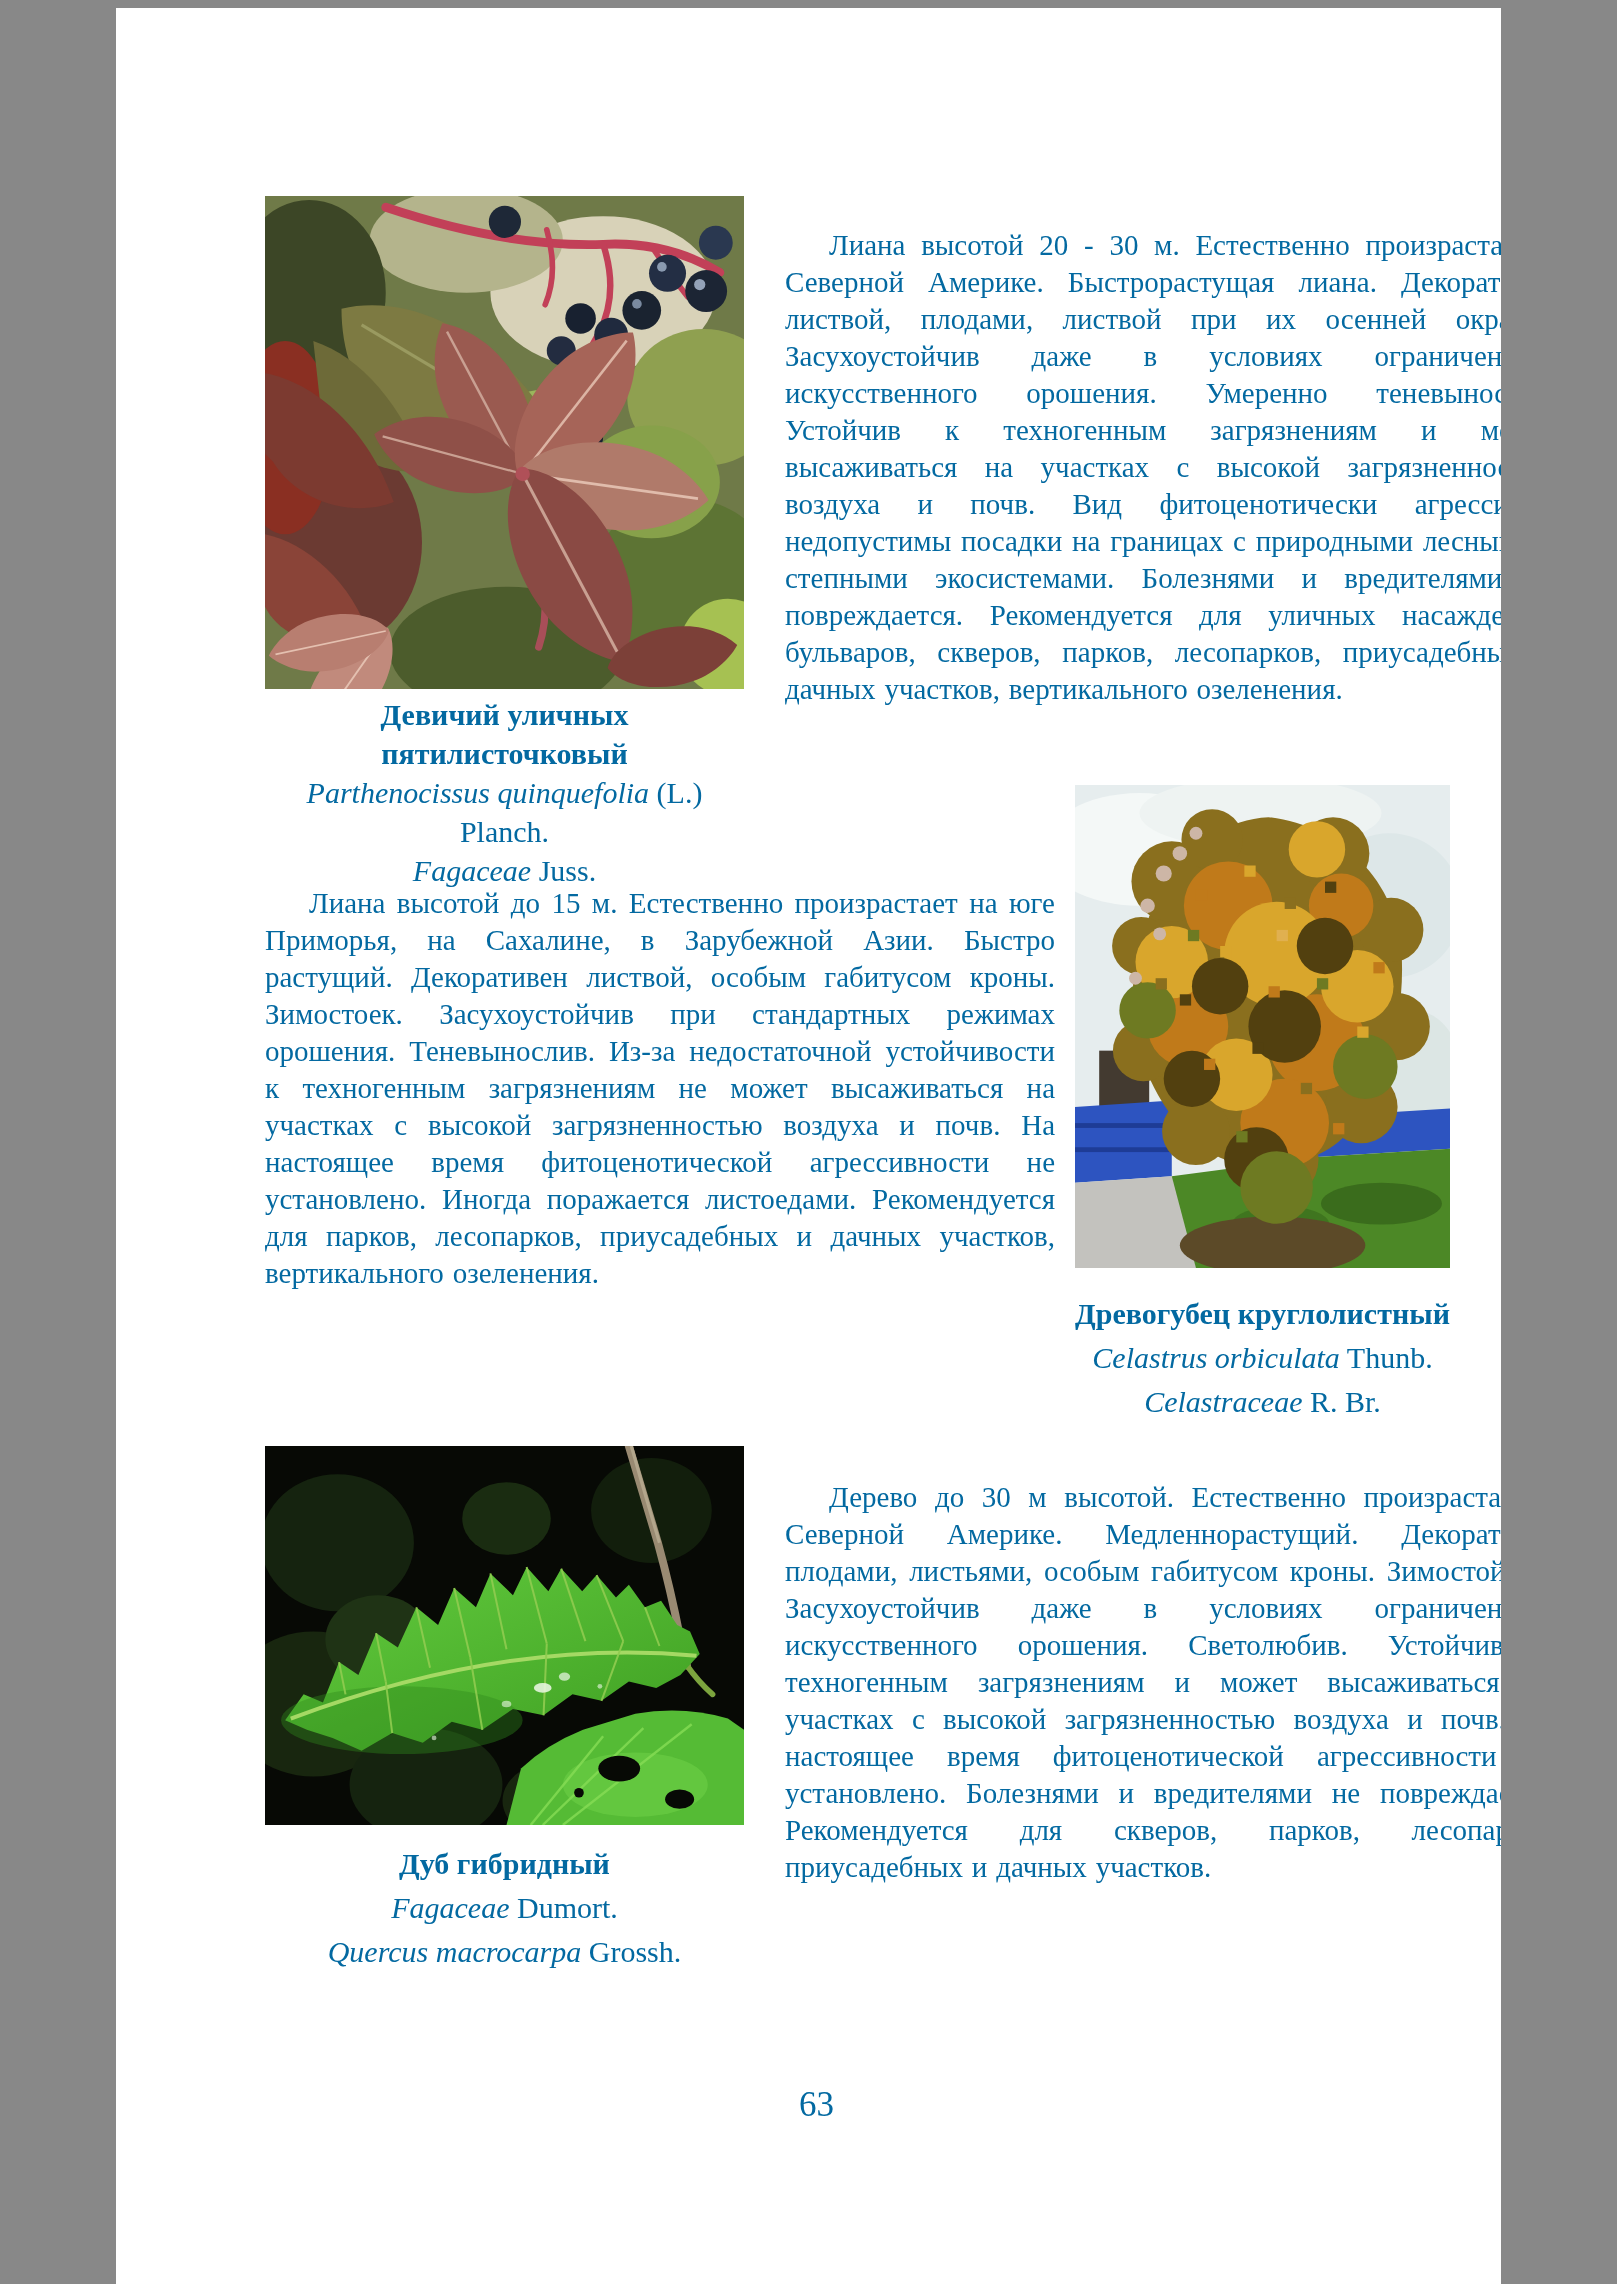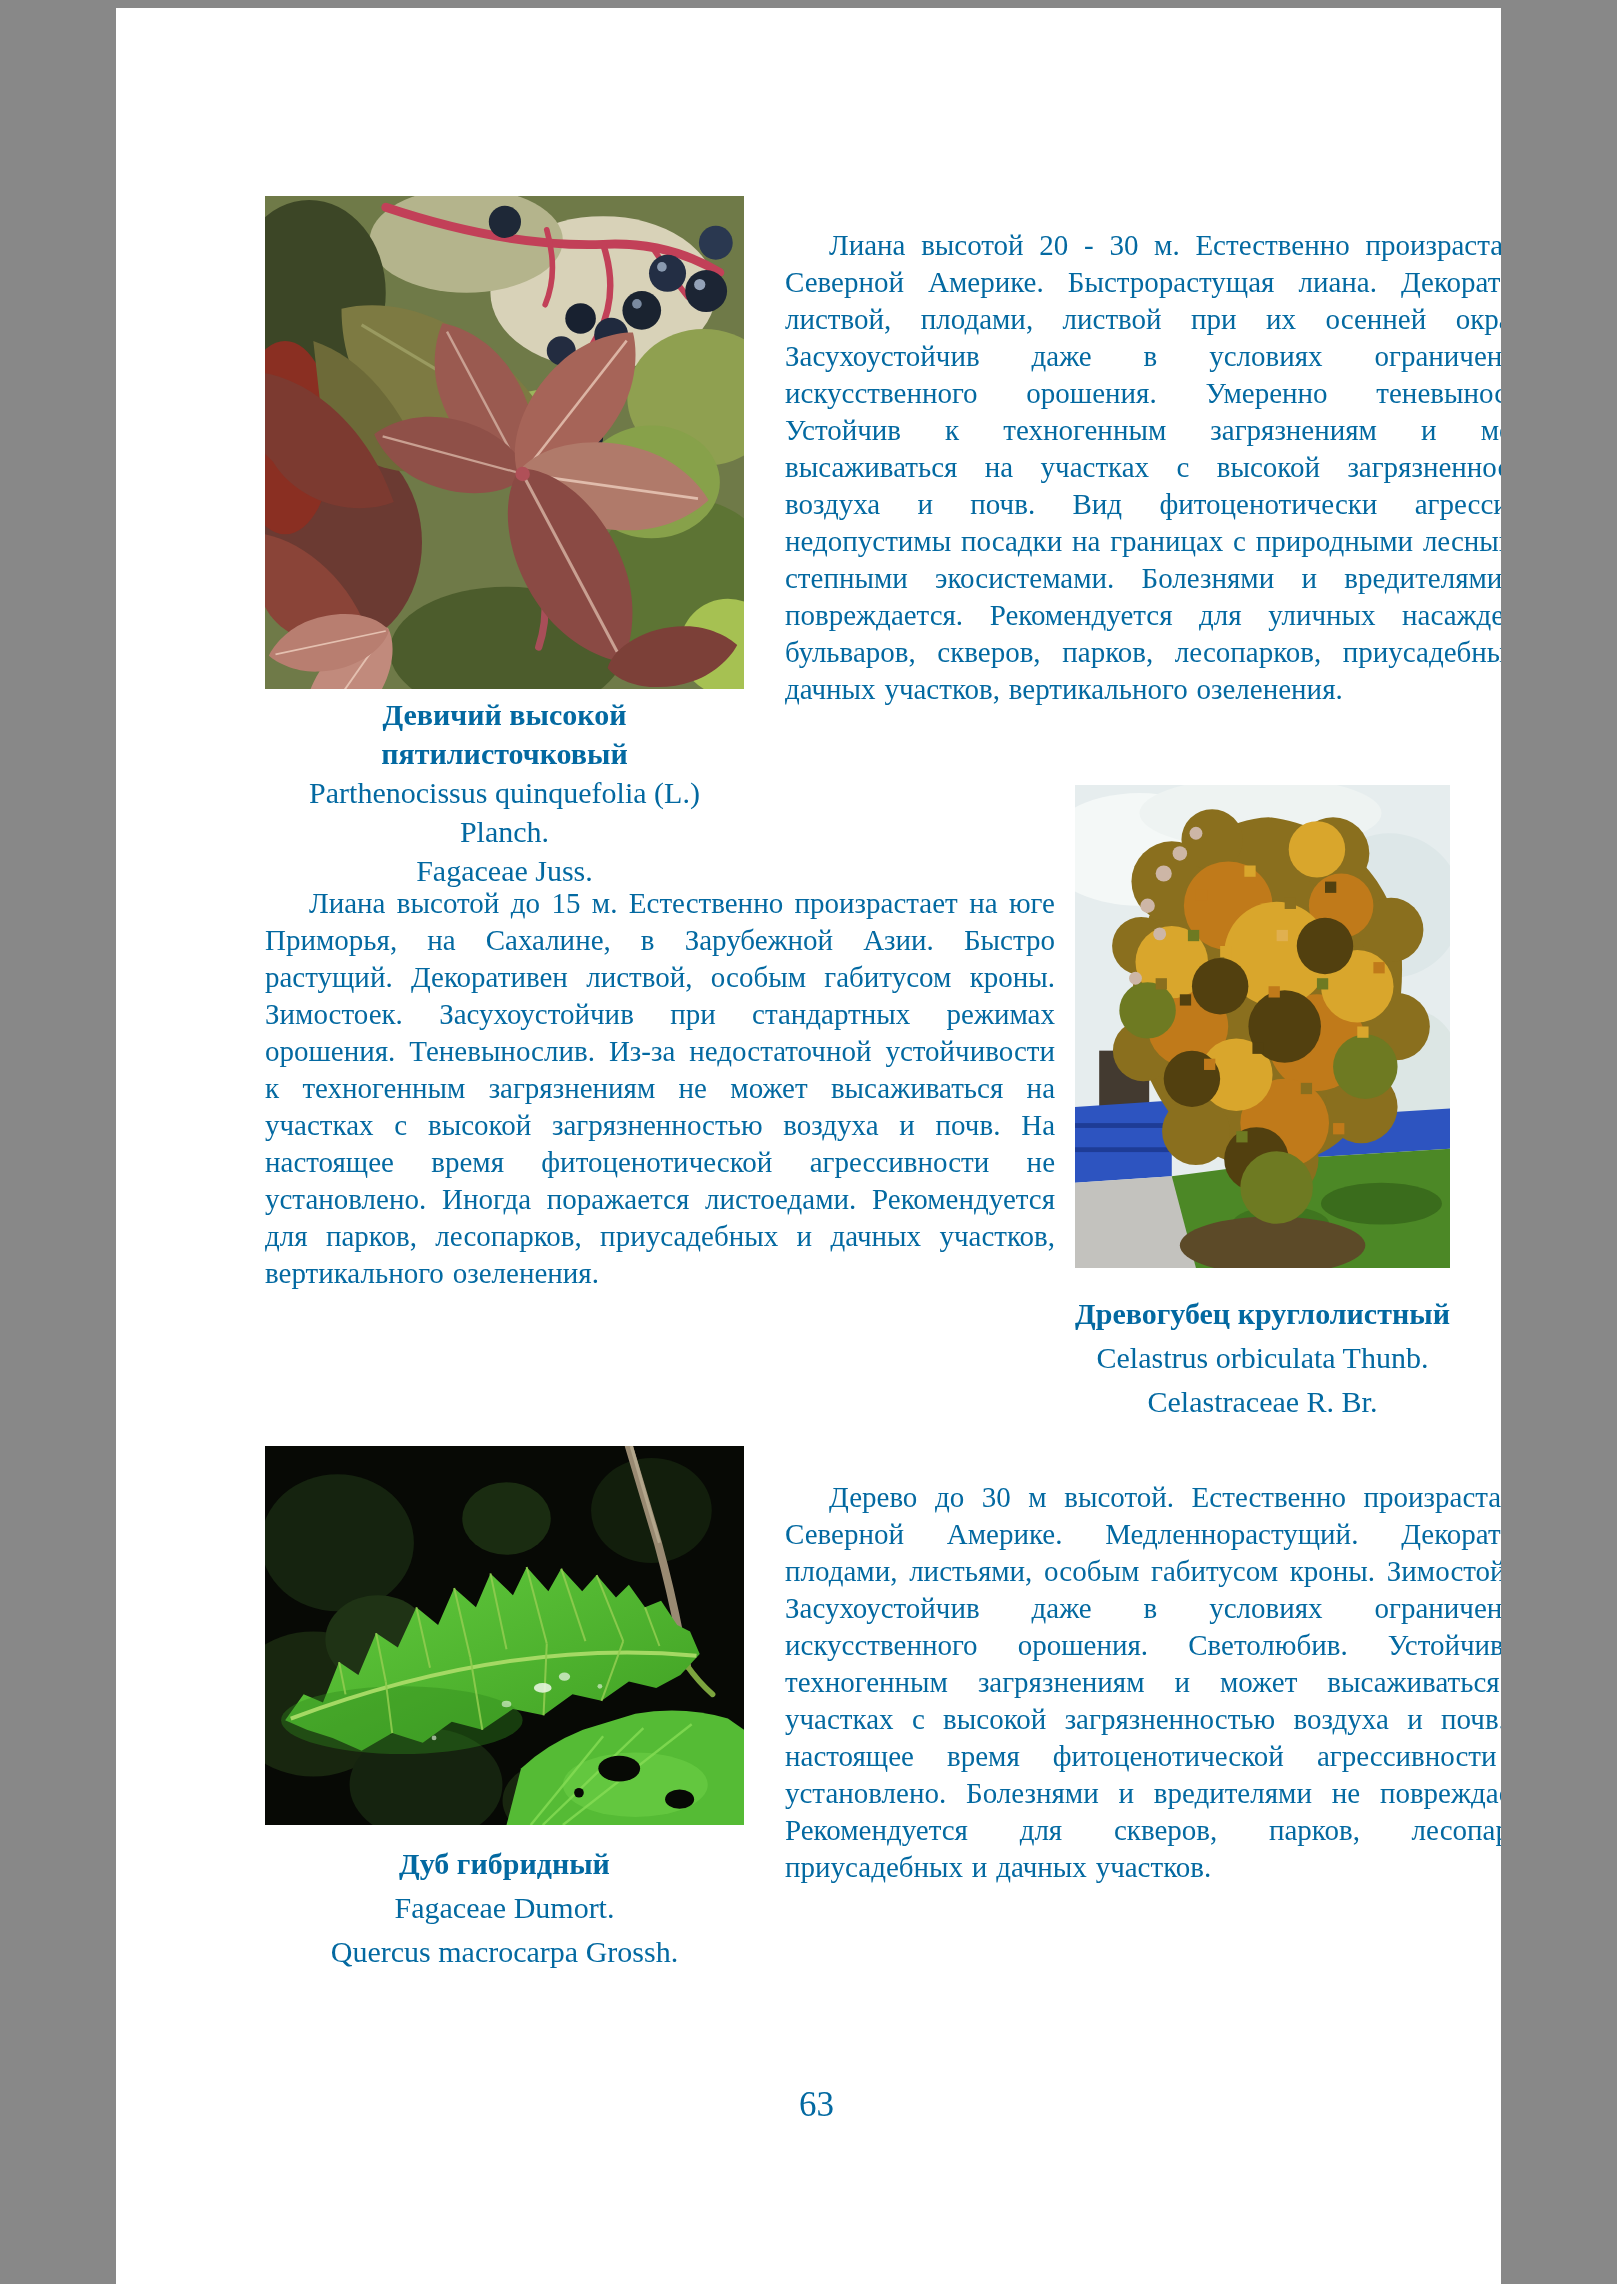--- a/index.html
+++ b/index.html
@@ -24,21 +24,21 @@
     text-indent: 44px;
     word-spacing: 1.6px;
   }
   .caption {
     position: absolute;
     text-align: center;
     font-size: 30px;
     line-height: 39px;
   }
   .caption .bold   { font-weight: bold; }
-  .caption .italic { }
+  .caption .italic { font-style: italic; }
   .caption .credit { font-size: 26.6px; }
   .caption.wide-lines { line-height: 44px; }
 
   .page-number {
     position: absolute;
     left: 0; top: 2077px;
     width: 100%;
     text-align: center;
     font-size: 35px;
     padding-left: 8px;
@@ -149,21 +149,21 @@
         <g transform="translate(430,585) rotate(80) scale(0.75)">
           <path d="M0 6 C 34 -12, 56 -70, 46 -130 C 40 -170, 16 -200, 0 -212 C -16 -200, -40 -170, -46 -130 C -56 -70, -34 -12, 0 6 Z" fill="#7c4038"></path>
         </g>
       </g>
     </svg>
   </div>
 
   <p class="para" id="para-1">Лиана высотой 20 - 30 м. Естественно произрастает в Северной Америке. Быстрорастущая лиана. Декоративна листвой, плодами, листвой при их осенней окраске. Засухоустойчив даже в условиях ограниченного искусственного орошения. Умеренно теневынослив. Устойчив к техногенным загрязнениям и может высаживаться на участках с высокой загрязненностью воздуха и почв. Вид фитоценотически агрессивен, недопустимы посадки на границах с природными лесными и степными экосистемами. Болезнями и вредителями не повреждается. Рекомендуется для уличных насаждений, бульваров, скверов, парков, лесопарков, приусадебных и дачных участков, вертикального озеленения.</p>
 
   <div class="caption" id="caption-1">
-    <div class="bold">Девичий высокой</div>
+    <div class="bold">Девичий уличных</div>
     <div class="bold">пятилисточковый</div>
     <div><span class="italic">Parthenocissus quinquefolia</span><span> (L.) Planch.</span></div>
     <div><span class="italic">Fagaceae</span><span> Juss.</span></div>
   </div>
 
   <p class="para" id="para-2">Лиана высотой до 15 м. Естественно произрастает на юге Приморья, на Сахалине, в Зарубежной Азии. Быстро растущий. Декоративен листвой, особым габитусом кроны. Зимостоек. Засухоустойчив при стандартных режимах орошения. Теневынослив. Из-за недостаточной устойчивости к техногенным загрязнениям не может высаживаться на участках с высокой загрязненностью воздуха и почв. На настоящее время фитоценотической агрессивности не установлено. Иногда поражается листоедами. Рекомендуется для парков, лесопарков, приусадебных и дачных участков, вертикального озеленения.</p>
 
   <div class="photo" id="photo-2">
     <svg viewBox="0 0 465 600" preserveAspectRatio="none">
       <rect width="465" height="600" fill="#e6edee"></rect>

